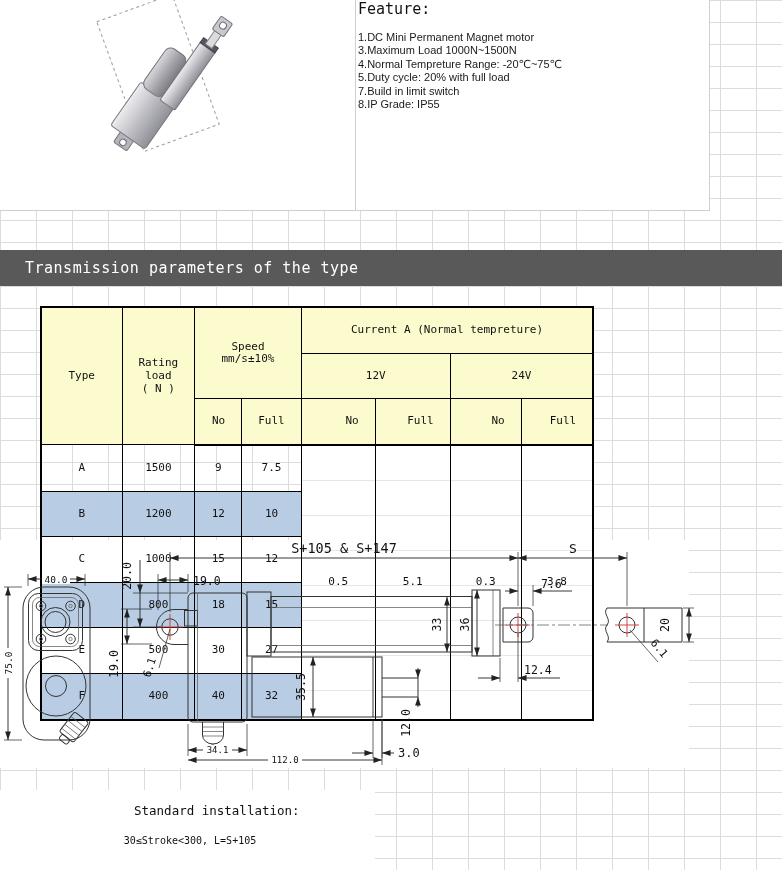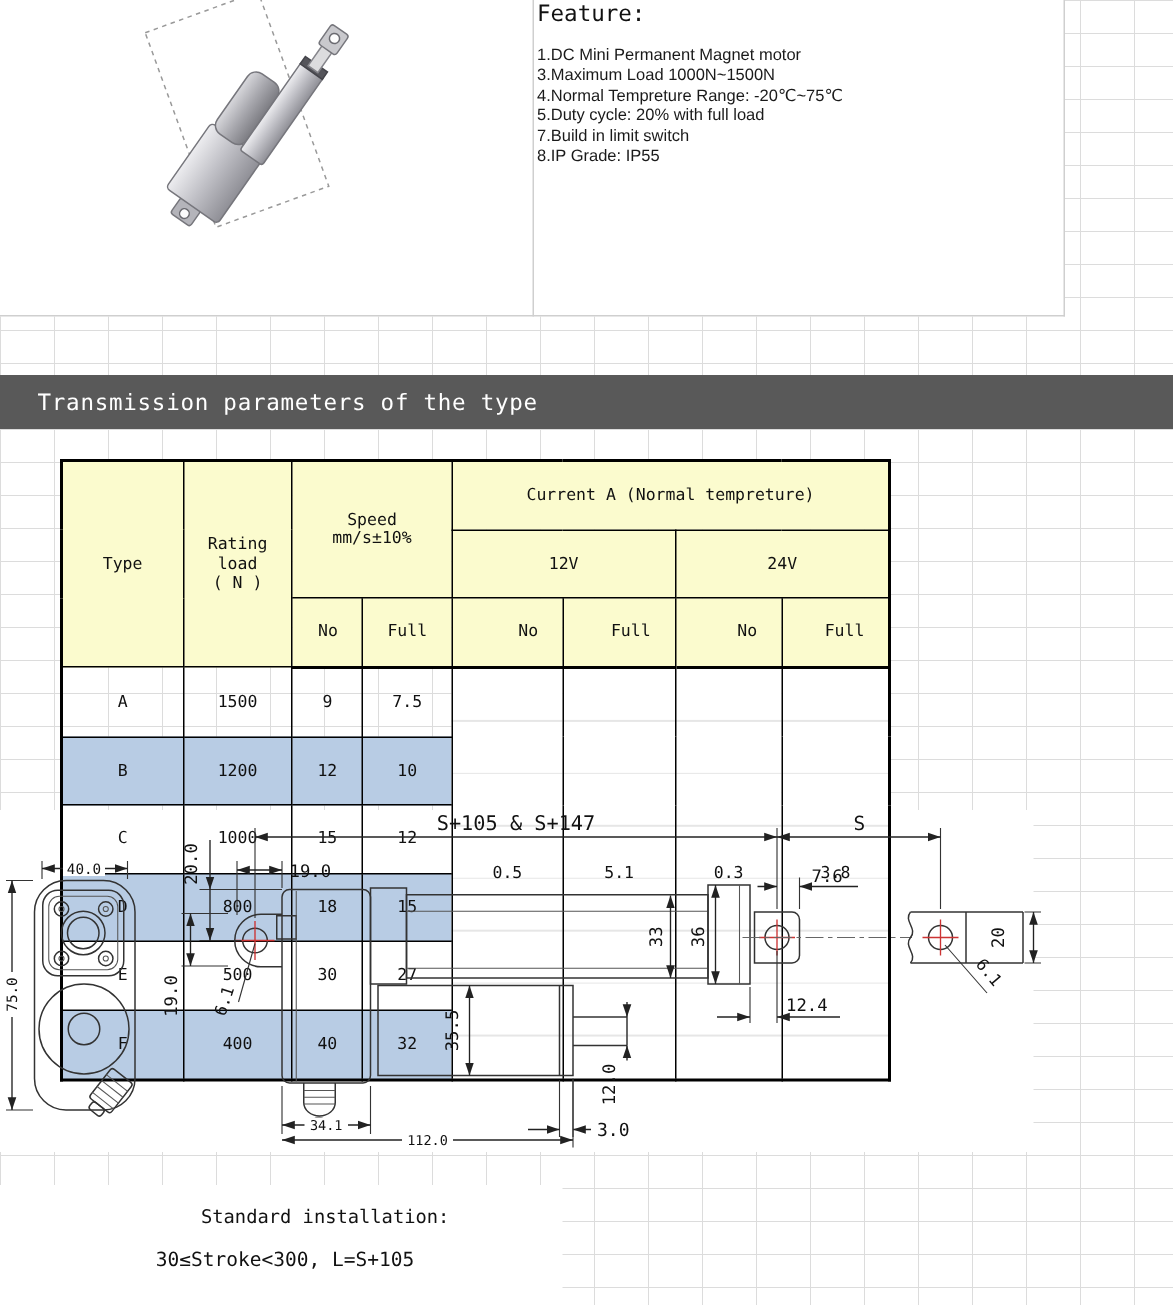--- a/index.html
+++ b/index.html
@@ -37,21 +37,21 @@
   td.hd { background:#fbfbce; }
   tr.hl td.body-cell { background:#b8cce4; }
   td.thick-left { border-left:2px solid #000; }
   tr.hdr-last td { border-bottom:2px solid #000;text-align:right; }
   td.cur-merge { background-color:#fff;
                  background-image:repeating-linear-gradient(to bottom, transparent 0 34px, #e6e6e6 34px 35px); }
   .small-gap { letter-spacing:0; }
 
   .footer-title { position:absolute; left:100px; top:803px; font-size:12.5px;margin-left:34px; }
   .footer-lines { position:absolute; left:55px; top:833px; width:270px; text-align:center;
-                  font-size:13px; line-height:16px; }
+                  font-size:10px; line-height:16px; }
 
   svg text { font-family:"DejaVu Sans Mono","Liberation Mono",monospace; fill:#111; }
   .oln  { fill:none; stroke:#333; stroke-width:1; }
   .oln2 { fill:none; stroke:#555; stroke-width:0.7; }
   .dim  { fill:none; stroke:#222; stroke-width:0.9; }
   .ext  { fill:none; stroke:#333; stroke-width:0.75; }
   .redx { stroke:#cc3333; stroke-width:0.9; }
   .ctr  { stroke:#666; stroke-width:0.8; stroke-dasharray:12 3 3 3; }
 </style>
 </head>

